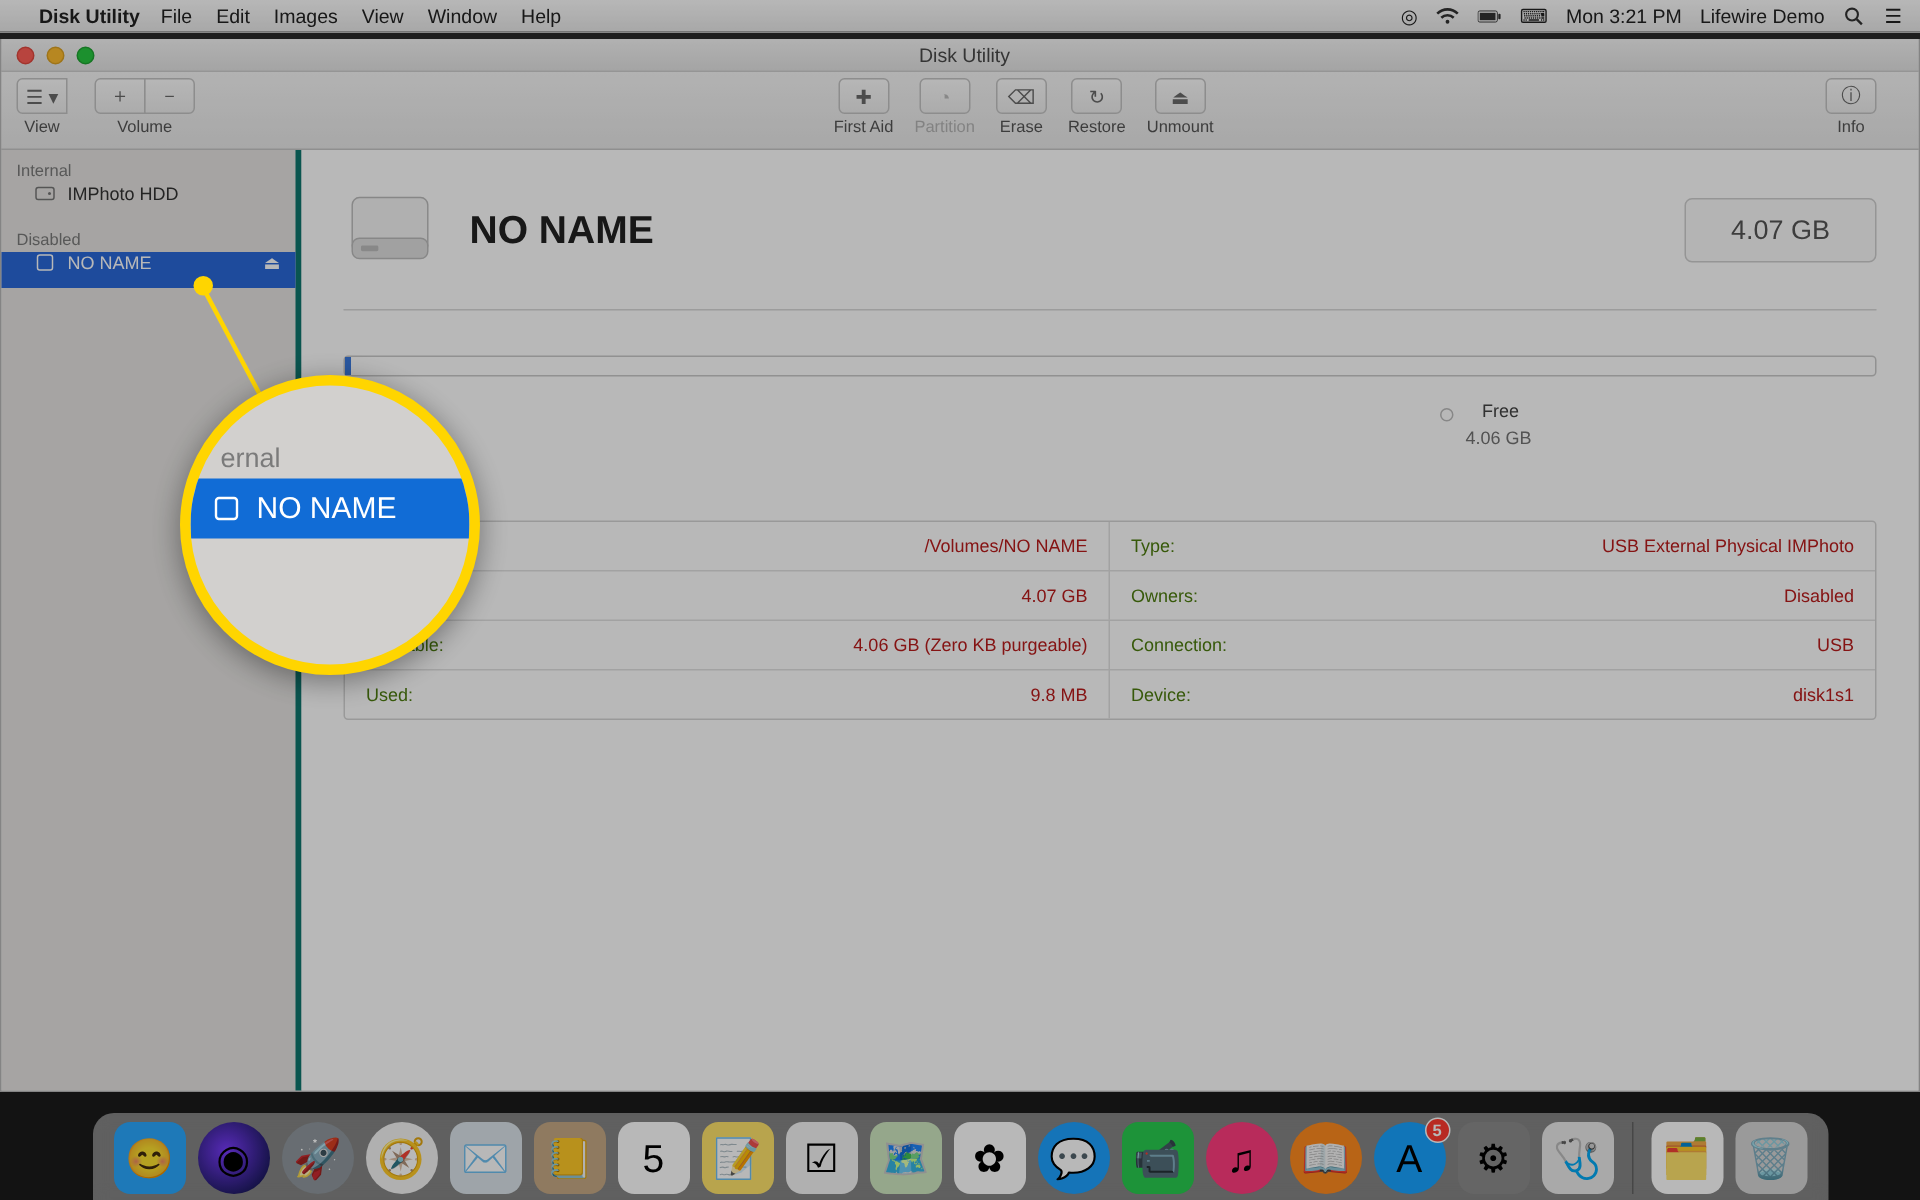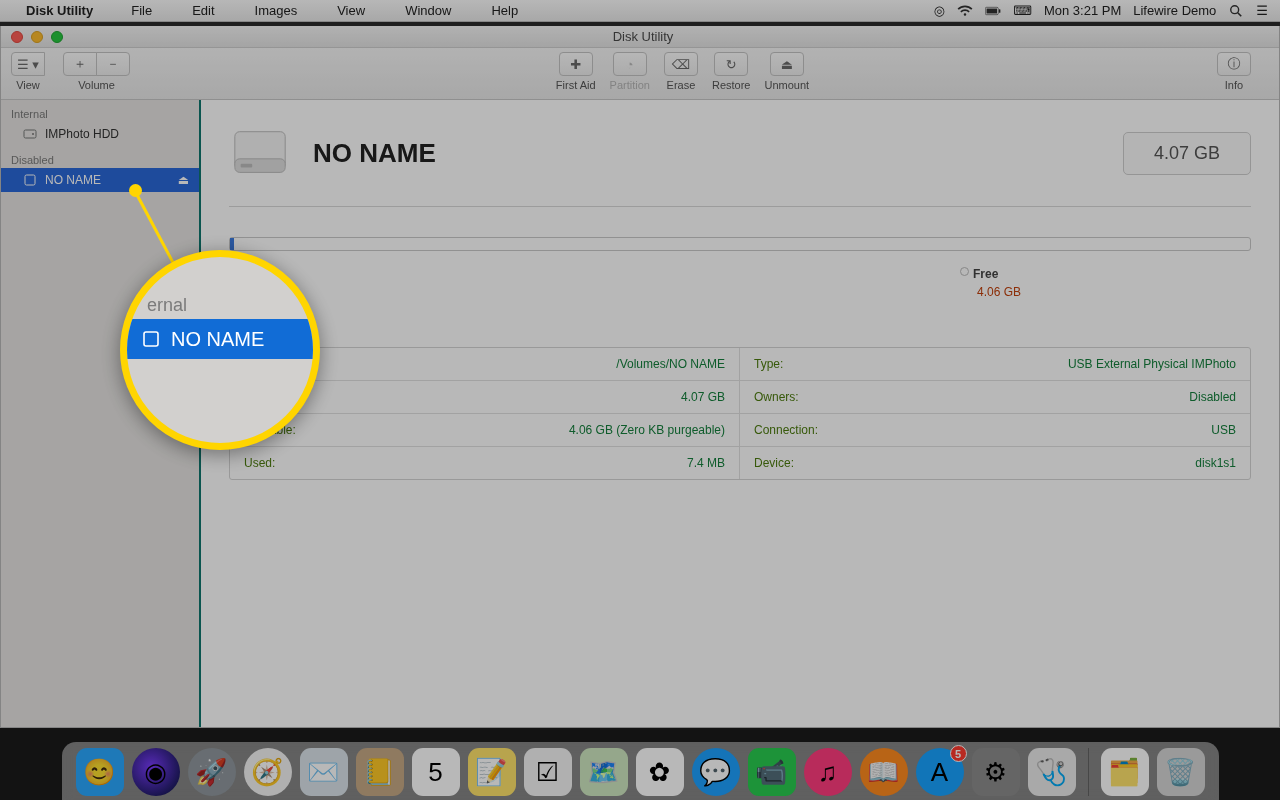--- a/index.html
+++ b/index.html
@@ -15,21 +15,21 @@
   
   .menubar {
     position:absolute; top:0; left:0; right:0; height:22px;
     background:linear-gradient(#fefefe,#e9e9e9);
     border-bottom:1px solid #bcbcbc;
     display:flex; align-items:center; font-size:13px; color:#222;
     padding-left:14px;
   }
   .menubar .apple { font-size:14px; margin-right:12px; }
   .menubar .app-name { font-weight:700; margin-right:14px;}
-  .menubar .menu-item { margin-right:16px; cursor:default;margin-left:24px;}
+  .menubar .menu-item { margin-right:16px; cursor:default;}
   .menubar .spacer{flex:1}
   .status-right{display:flex;align-items:center;gap:12px;padding-right:12px;font-size:13px;}
   .status-right span{display:inline-flex;align-items:center;}
   .status-right svg{width:16px;height:14px}
 
   
   .window{
     position:absolute; top:26px; left:0; right:0; bottom:72px;
     background:#ececec; border:1px solid #b7b7b7;border-top:none;
   }
@@ -61,23 +61,23 @@
   .tb-btns .tb-btn:first-child{border-top-right-radius:0;border-bottom-right-radius:0}
   .tb-center{flex:1;display:flex;justify-content:center;gap:14px}
   .tb-center .tb-group{margin-right:0}
   .tb-info{margin-left:auto;}
   .tb-label{margin-top:3px}
   .tb-btn.disabled{color:#bdbdbd}
 
   .window-body{position:absolute;top:74px;left:0;right:0;bottom:0;display:flex}
 
   
-  .sidebar{width:200px;background:#e6e4e2;border-right:2px solid #0f766e;font-size:12px;color:#555}
+  .sidebar{width:200px;background:#e6e4e2;border-right:4px solid #0f766e;font-size:12px;color:#555}
   .sb-section{padding:8px 10px 2px;font-size:11px;color:#7a7a7a}
-  .sb-item{display:flex;align-items:center;height:24px;padding:0 10px 0 22px;color:#333}
+  .sb-item{display:flex;align-items:flex-start;height:24px;padding:0 10px 0 22px;color:#333}
   .sb-item svg{margin-right:8px}
   .sb-item.selected{background:#2a68d8;color:#fff}
   .sb-item .eject{margin-left:auto;font-size:12px}
 
   
   .main{flex:1;background:#fff;padding:22px 28px;position:relative;color:#333}
   .vol-header{display:flex;align-items:center;gap:22px}
   .disk-icon{width:62px;height:62px}
   .disk-icon svg{width:100%;height:100%}
   .vol-title{font-size:26px;font-weight:700;color:#222}
@@ -86,34 +86,34 @@
     margin-left:auto;border:1px solid #cfcfcf;border-radius:5px;
     padding:10px 30px;font-size:18px;color:#555;background:#fafafa
   }
   .divider{border:none;border-top:1px solid #d8d8d8;margin:22px 0 30px}
 
   .usage-bar{height:14px;border:1px solid #c9c9c9;border-radius:3px;background:#fff;margin-bottom:16px;position:relative}
   .usage-bar .seg{position:absolute;top:0;bottom:0;left:0;width:4px;background:#3b7be0}
 
   .legend{display:flex;gap:60px;font-size:12px;color:#444}
   .legend .entry{display:flex;flex-direction:column;gap:4px}
-  .legend .row1{display:flex;align-items:flex-start;gap:4px;font-weight:700}
+  .legend .row1{display:flex;align-items:flex-end;gap:19px;font-weight:400}
   .legend .sw{width:9px;height:9px;border-radius:50%}
   .legend .sw.free{background:#fff;border:1px solid #bbb}
-  .legend .val{color:#c2410c;font-weight:400;margin-left:17px}
+  .legend .val{color:#737373;font-weight:400;margin-left:17px}
 
   .info-grid{
     margin-top:48px;border:1px solid #d5d5d5;border-radius:3px;
     display:grid;grid-template-columns:1fr 1fr;font-size:12px;color:#444;
   }
   .info-grid .cell{display:flex;padding:9px 14px;border-top:1px solid #e1e1e1}
   .info-grid .cell:nth-child(-n+2){border-top:none}
   .info-grid .cell:nth-child(odd){border-right:1px solid #e1e1e1}
   .info-grid .k{color:#4d7c0f}
-  .info-grid .v{margin-left:auto;color:#15803d}
+  .info-grid .v{margin-left:auto;color:#b91c1c}
 
   
   .dock{
     position:absolute;left:0;right:0;bottom:0;height:72px;
     display:flex;align-items:flex-end;justify-content:center;
     background:#1b1b1b;
   }
   .dock-tray{
     display:flex;align-items:center;gap:8px;
     background:rgba(220,220,220,0.55);border-radius:14px 14px 0 0;
@@ -324,21 +324,21 @@
         <div class="cell">
             <span class="k">Available:</span>
             <span class="v">4.06 GB (Zero KB purgeable)</span>
           </div>
         <div class="cell">
             <span class="k">Connection:</span>
             <span class="v">USB</span>
           </div>
         <div class="cell">
             <span class="k">Used:</span>
-            <span class="v">7.4 MB</span>
+            <span class="v">9.8 MB</span>
           </div>
         <div class="cell">
             <span class="k">Device:</span>
             <span class="v">disk1s1</span>
           </div>
       </div>
     </div>
   </div>
 </div>
 

